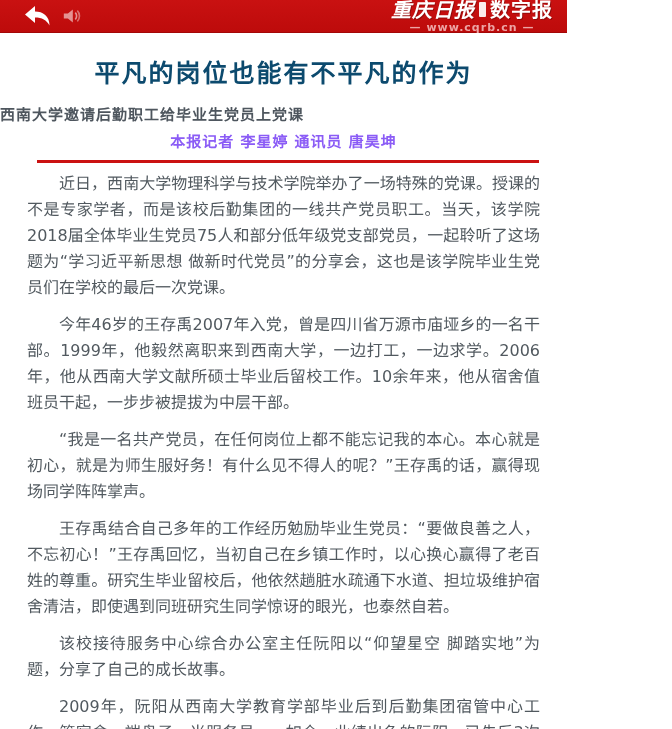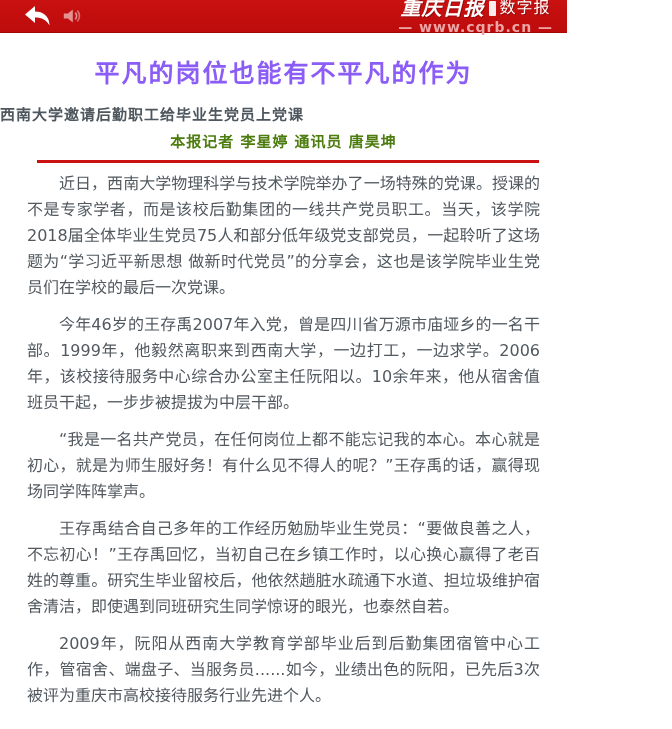--- a/index.html
+++ b/index.html
@@ -53,56 +53,56 @@
     letter-spacing: 1px;
     text-shadow: 1px 1px 0 rgba(0,0,0,.25);
   }
   .brand-seal {
     width: 7px;
     height: 15px;
     background: rgba(255,255,255,.92);
     border-radius: 1px;
   }
   .brand-suffix {
-    font-weight: normal;
-    font-size: 16px;
+    font-weight: bold;
+    font-size: 20px;
     letter-spacing: 1px;
     text-shadow: 1px 1px 0 rgba(0,0,0,.25);
   }
   .brand-url {
     margin-top: 2px;
     color: #eda4a4;
-    font-size: 14px;
+    font-size: 11px;
     font-weight: bold;
     letter-spacing: 1px;
   }
 
   
   .article-title {
     margin: 26px 0 0;
     text-align: center;
     font-size: 25px;
     line-height: 1.2;
     font-weight: bold;
-    color: #8b5cf6;
+    color: #0c4a6e;
     letter-spacing: 2px;
   }
   .article-subtitle {
     margin-top: 14px;
     font-size: 15px;
     font-weight: bold;
     color: #4e565e;
     letter-spacing: 1px;
   }
   .article-byline {
     margin-top: 6px;
     text-align: center;
     font-size: 15px;
     font-weight: bold;
-    color: #4d7c0f;
+    color: #8b5cf6;
     letter-spacing: 1px;
   }
   .red-divider {
     border: none;
     height: 3px;
     background: #cb1212;
     margin: 9px 28px 0 37px;
   }
   .article-body {
     padding: 8px 27px 0 27px;
@@ -151,20 +151,21 @@
     </div>
   </header>
 
   <main>
     <h1 class="article-title">平凡的岗位也能有不平凡的作为</h1>
     <div class="article-subtitle">西南大学邀请后勤职工给毕业生党员上党课</div>
     <div class="article-byline">本报记者 李星婷 通讯员 唐昊坤</div>
     <hr class="red-divider">
     <div class="article-body">
         <p>近日，西南大学物理科学与技术学院举办了一场特殊的党课。授课的不是专家学者，而是该校后勤集团的一线共产党员职工。当天，该学院2018届全体毕业生党员75人和部分低年级党支部党员，一起聆听了这场题为“学习近平新思想 做新时代党员”的分享会，这也是该学院毕业生党员们在学校的最后一次党课。</p>
-        <p>今年46岁的王存禹2007年入党，曾是四川省万源市庙垭乡的一名干部。1999年，他毅然离职来到西南大学，一边打工，一边求学。2006年，该校接待服务中心综合办公室主任阮阳以。10余年来，他从宿舍值班员干起，一步步被提拔为中层干部。</p>
+        <p>今年46岁的王存禹2007年入党，曾是四川省万源市庙垭乡的一名干部。1999年，他毅然离职来到西南大学，一边打工，一边求学。2006年，他从西南大学文献所硕士毕业后留校工作。10余年来，他从宿舍值班员干起，一步步被提拔为中层干部。</p>
         <p>“我是一名共产党员，在任何岗位上都不能忘记我的本心。本心就是初心，就是为师生服好务！有什么见不得人的呢？”王存禹的话，赢得现场同学阵阵掌声。</p>
         <p>王存禹结合自己多年的工作经历勉励毕业生党员：“要做良善之人，不忘初心！”王存禹回忆，当初自己在乡镇工作时，以心换心赢得了老百姓的尊重。研究生毕业留校后，他依然趟脏水疏通下水道、担垃圾维护宿舍清洁，即使遇到同班研究生同学惊讶的眼光，也泰然自若。</p>
+        <p>该校接待服务中心综合办公室主任阮阳以“仰望星空 脚踏实地”为题，分享了自己的成长故事。</p>
         <p>2009年，阮阳从西南大学教育学部毕业后到后勤集团宿管中心工作，管宿舍、端盘子、当服务员......如今，业绩出色的阮阳，已先后3次被评为重庆市高校接待服务行业先进个人。</p>
       </div>
   </main>
 
 </div>
 
 </body></html>

